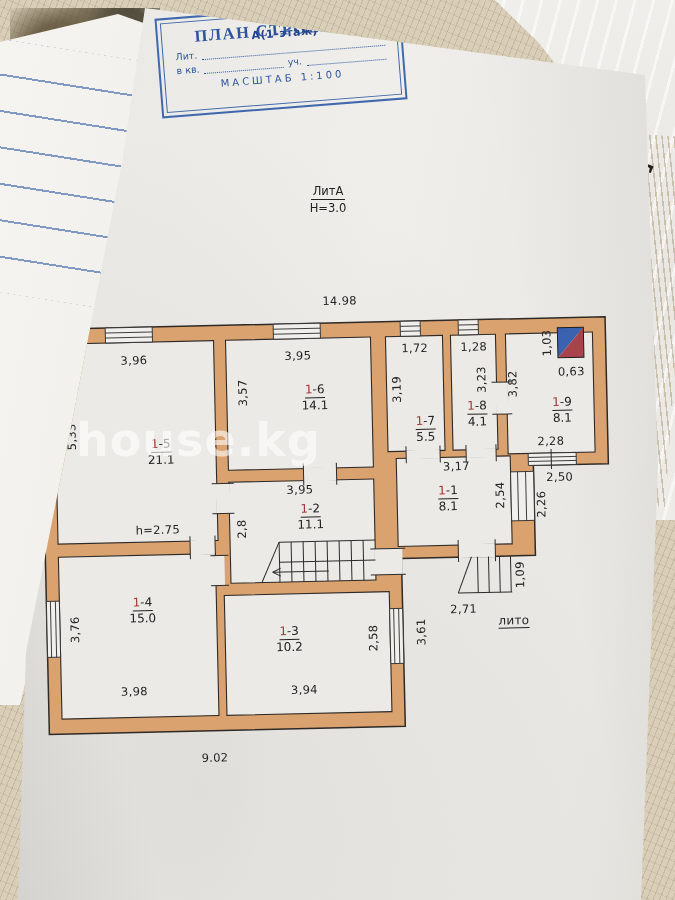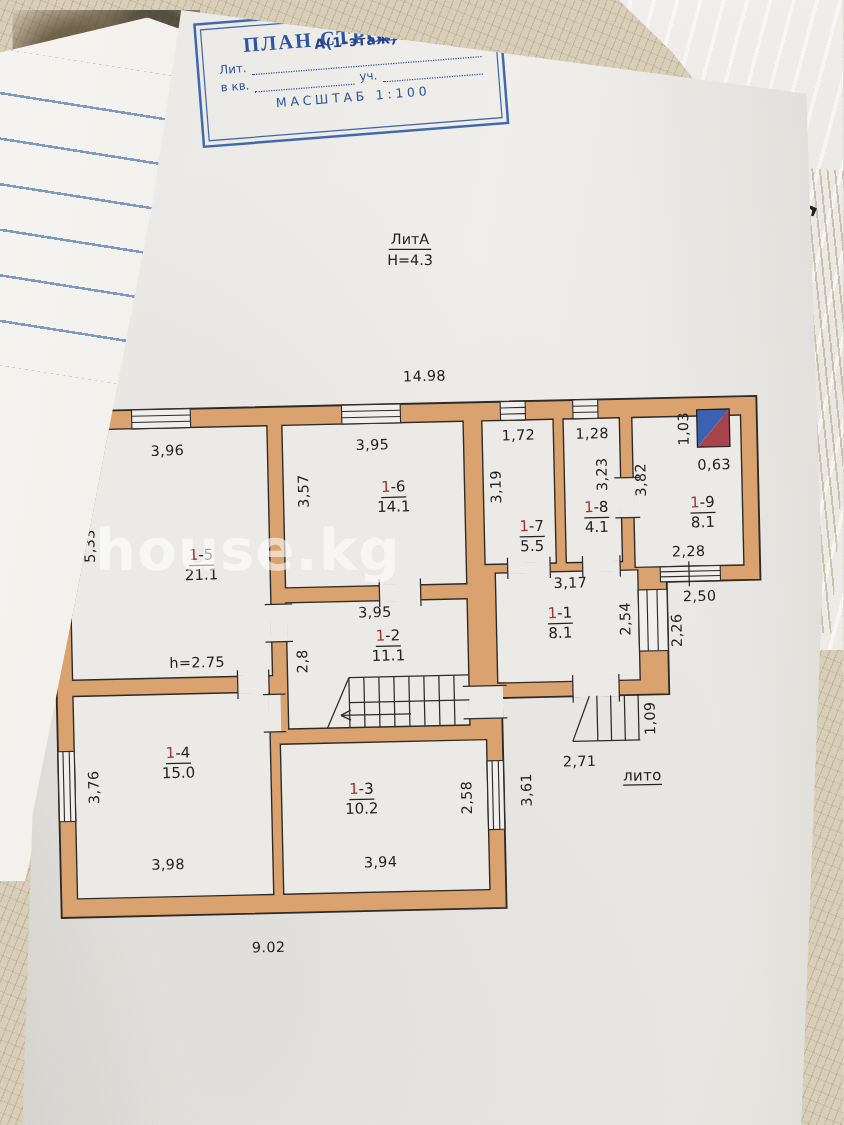--- a/index.html
+++ b/index.html
@@ -112,21 +112,21 @@
           <span class="dotline"></span>
           <span>уч.</span>
           <span class="dotline"></span>
         </div>
         <div class="stamp-scale">МАСШТАБ 1:100</div>
       </div>
     </div>
 
     <div class="lit-header">
       <span class="lit-a">ЛитА</span>
-      <div class="lit-h">Н=4.3</div>
+      <div class="lit-h">Н=3.0</div>
     </div>
 
     <div class="plan">
       <svg class="plan-svg" width="600" height="500" viewBox="0 0 600 500">
 
         <path d="M15,35 H580 V182 H505 V272 H371 V440 H15 Z" fill="#d9a26f" stroke="#2f2a26" stroke-width="1.5"></path>
 
         <g fill="#eceae6" stroke="#2f2a26" stroke-width="1.1">
           <rect x="28" y="50" width="160" height="200"></rect>
           <rect x="200" y="50" width="145" height="130"></rect>

